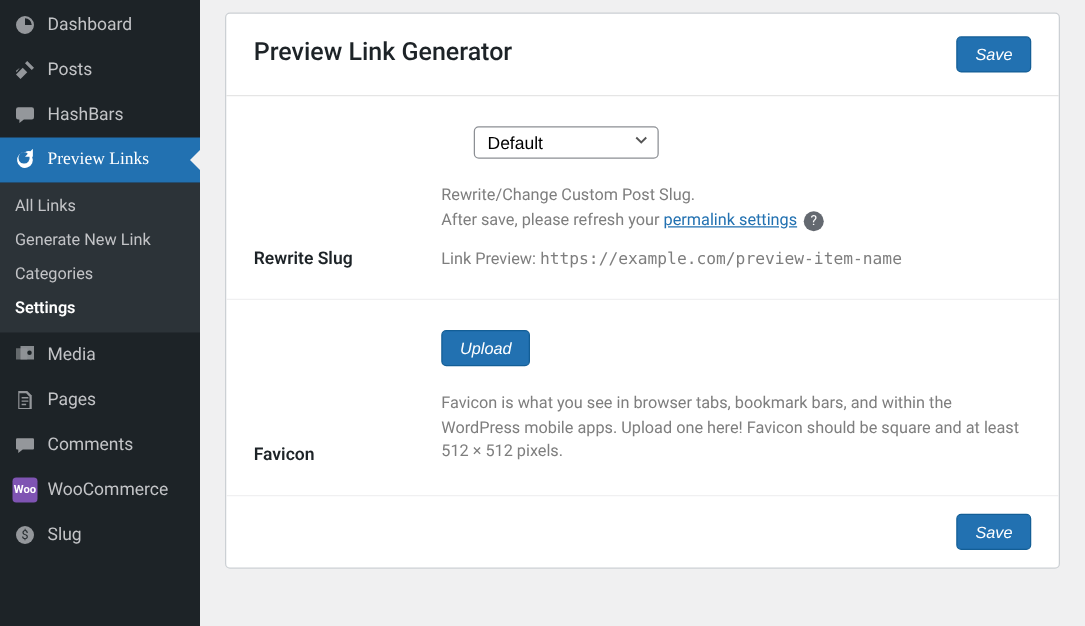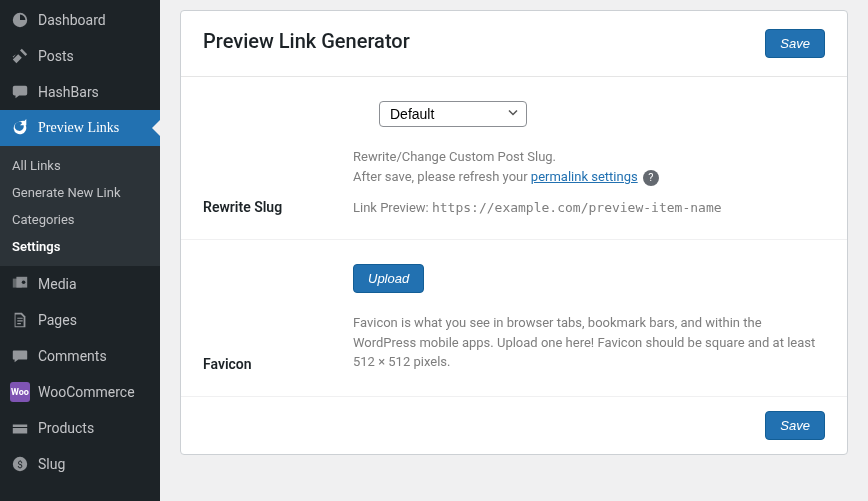--- a/index.html
+++ b/index.html
@@ -238,28 +238,20 @@
         </svg>
     </span>
     <span>Comments</span>
   </div>
 
   <div class="side-item">
     <span class="icon" style="background:#7f54b3;border-radius:3px;color:#fff;font-size:9px;font-weight:700">Woo</span>
     <span>WooCommerce</span>
   </div>
 
-  <div class="side-item">
-    <span class="icon">
-      <svg width="18" height="18" viewBox="0 0 20 20" fill="currentColor">
-          <path d="M2 6h16v3H2zM2 10h16v6H2z"></path>
-        </svg>
-    </span>
-    <span>Products</span>
-  </div>
 
   <div class="side-item">
     <span class="icon">
       <svg width="18" height="18" viewBox="0 0 20 20" fill="currentColor">
           <circle cx="10" cy="10" r="8"></circle>
           <text x="10" y="14" text-anchor="middle" font-size="11" fill="#1d2327">$</text>
         </svg>
     </span>
     <span>Slug</span>
   </div>

